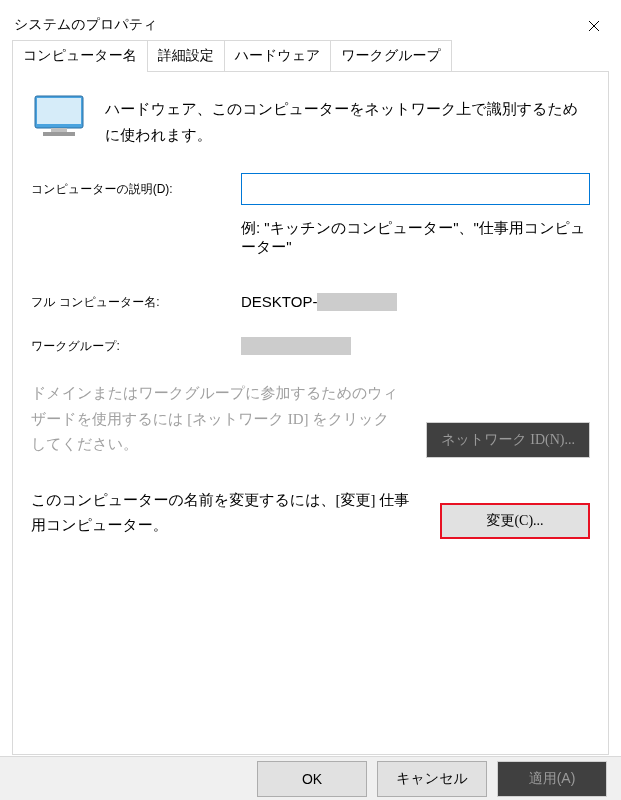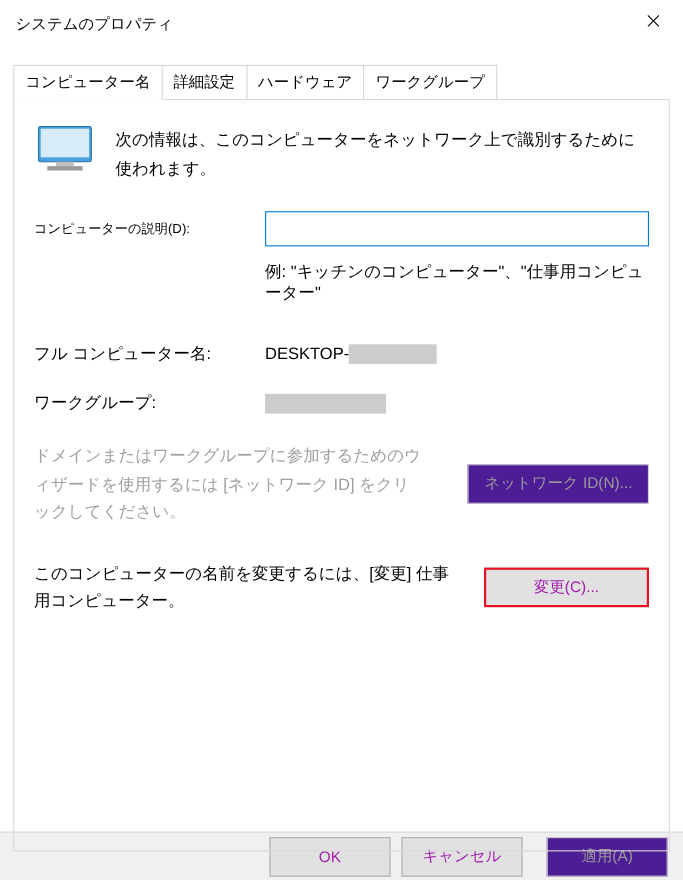--- a/index.html
+++ b/index.html
@@ -9,37 +9,36 @@
       background: #fff;
       width: 621px;
       height: 800px;
       overflow: hidden;
       color: #000;
     }
     .window { width: 621px; height: 800px; background: #fff; position: relative; }
     .titlebar {
       height: 40px;
       display: flex;
-      align-items: center;
+      align-items: flex-start;
       justify-content: space-between;
-      padding: 4px 4px 0 14px;
+      padding: 16px 4px 0 14px;
     }
     .titlebar-title { font-size: 14px; color: #000; }
     .close-btn {
       width: 46px; height: 32px;
       display: flex; align-items: center; justify-content: center;
       margin-top: -6px;
     }
     .close-btn svg { width: 12px; height: 12px; }
     .tabs {
       display: flex;
       padding-left: 12px;
       position: relative;
       z-index: 2;
-      margin-top: 19px;
     }
     .tab {
       padding: 6px 10px 6px 10px;
       border: 1px solid #d9d9d9;
       border-bottom: none;
       background: #fff;
       margin-right: -1px;
       font-size: 14px;
       color: #000;
       cursor: default;
@@ -90,58 +89,58 @@
       margin-left: 210px;
       font-size: 15px;
       color: #000;
       margin-bottom: 36px;
     }
     .value-row {
       display: flex;
       align-items: center;
       margin-bottom: 26px;
     }
-    .value-label { width: 210px; font-size: 15px; flex-shrink: 0; }
+    .value-label { width: 210px; font-size: 12px; flex-shrink: 0; }
     .value-content { font-size: 15px; display: flex; align-items: flex-start; }
     .redacted {
       display: inline-block;
       background: #ccc;
       height: 18px;
       vertical-align: middle;
     }
     .action-row {
       display: flex;
-      align-items: center;
+      align-items: flex-end;
       justify-content: space-between;
       gap: 28px;
       margin-top: 20px;
       margin-bottom: 30px;
+      font-family: Liberation Serif, serif;
     }
     .action-text {
       font-size: 15px;
       line-height: 1.7;
       flex: 1;
     }
     .action-text.disabled { color: #a0a0a0; }
     .btn {
       min-width: 150px;
       height: 36px;
       border: 1px solid #adadad;
       background: #e1e1e1;
       font-size: 14px;
       font-family: inherit;
       cursor: default;
       padding: 0 14px;
-      color: #a21caf;
+      color: #000000;
     }
     .btn.disabled {
-      background: #4c1d95;
+      background: #404040;
       color: #9a9a9a;
       border-color: #d0d0d0;
-      margin-left: 12px;
     }
     .btn.highlight {
       border: 2px solid #e81123;
     }
     .footer {
       position: absolute;
       bottom: 0; left: 0; right: 0;
       height: 44px;
       display: flex;
       justify-content: flex-end;
@@ -176,21 +175,21 @@
   <div class="tab-panel">
     <div class="info-row">
       <div class="monitor-icon">
         <svg viewBox="0 0 56 48">
           <rect x="4" y="2" width="48" height="32" rx="2" fill="#4aa3df" stroke="#2a6fa3" stroke-width="1"></rect>
           <rect x="6" y="4" width="44" height="26" fill="#d6ecf9"></rect>
           <rect x="20" y="34" width="16" height="4" fill="#bfbfbf"></rect>
           <rect x="12" y="38" width="32" height="4" fill="#9a9a9a"></rect>
         </svg>
       </div>
-      <div class="info-text">次の情報は、このコンピューターをネットワーク上で識別するために使われます。</div>
+      <div class="info-text">ハードウェア、このコンピューターをネットワーク上で識別するために使われます。</div>
     </div>
 
     <div class="field-row">
       <div class="field-label">コンピューターの説明(D):</div>
       <input class="field-input" type="text" value="" style="">
     </div>
     <div class="example-text">例: "キッチンのコンピューター"、"仕事用コンピューター"</div>
 
     <div class="value-row">
       <div class="value-label">フル コンピューター名:</div>

